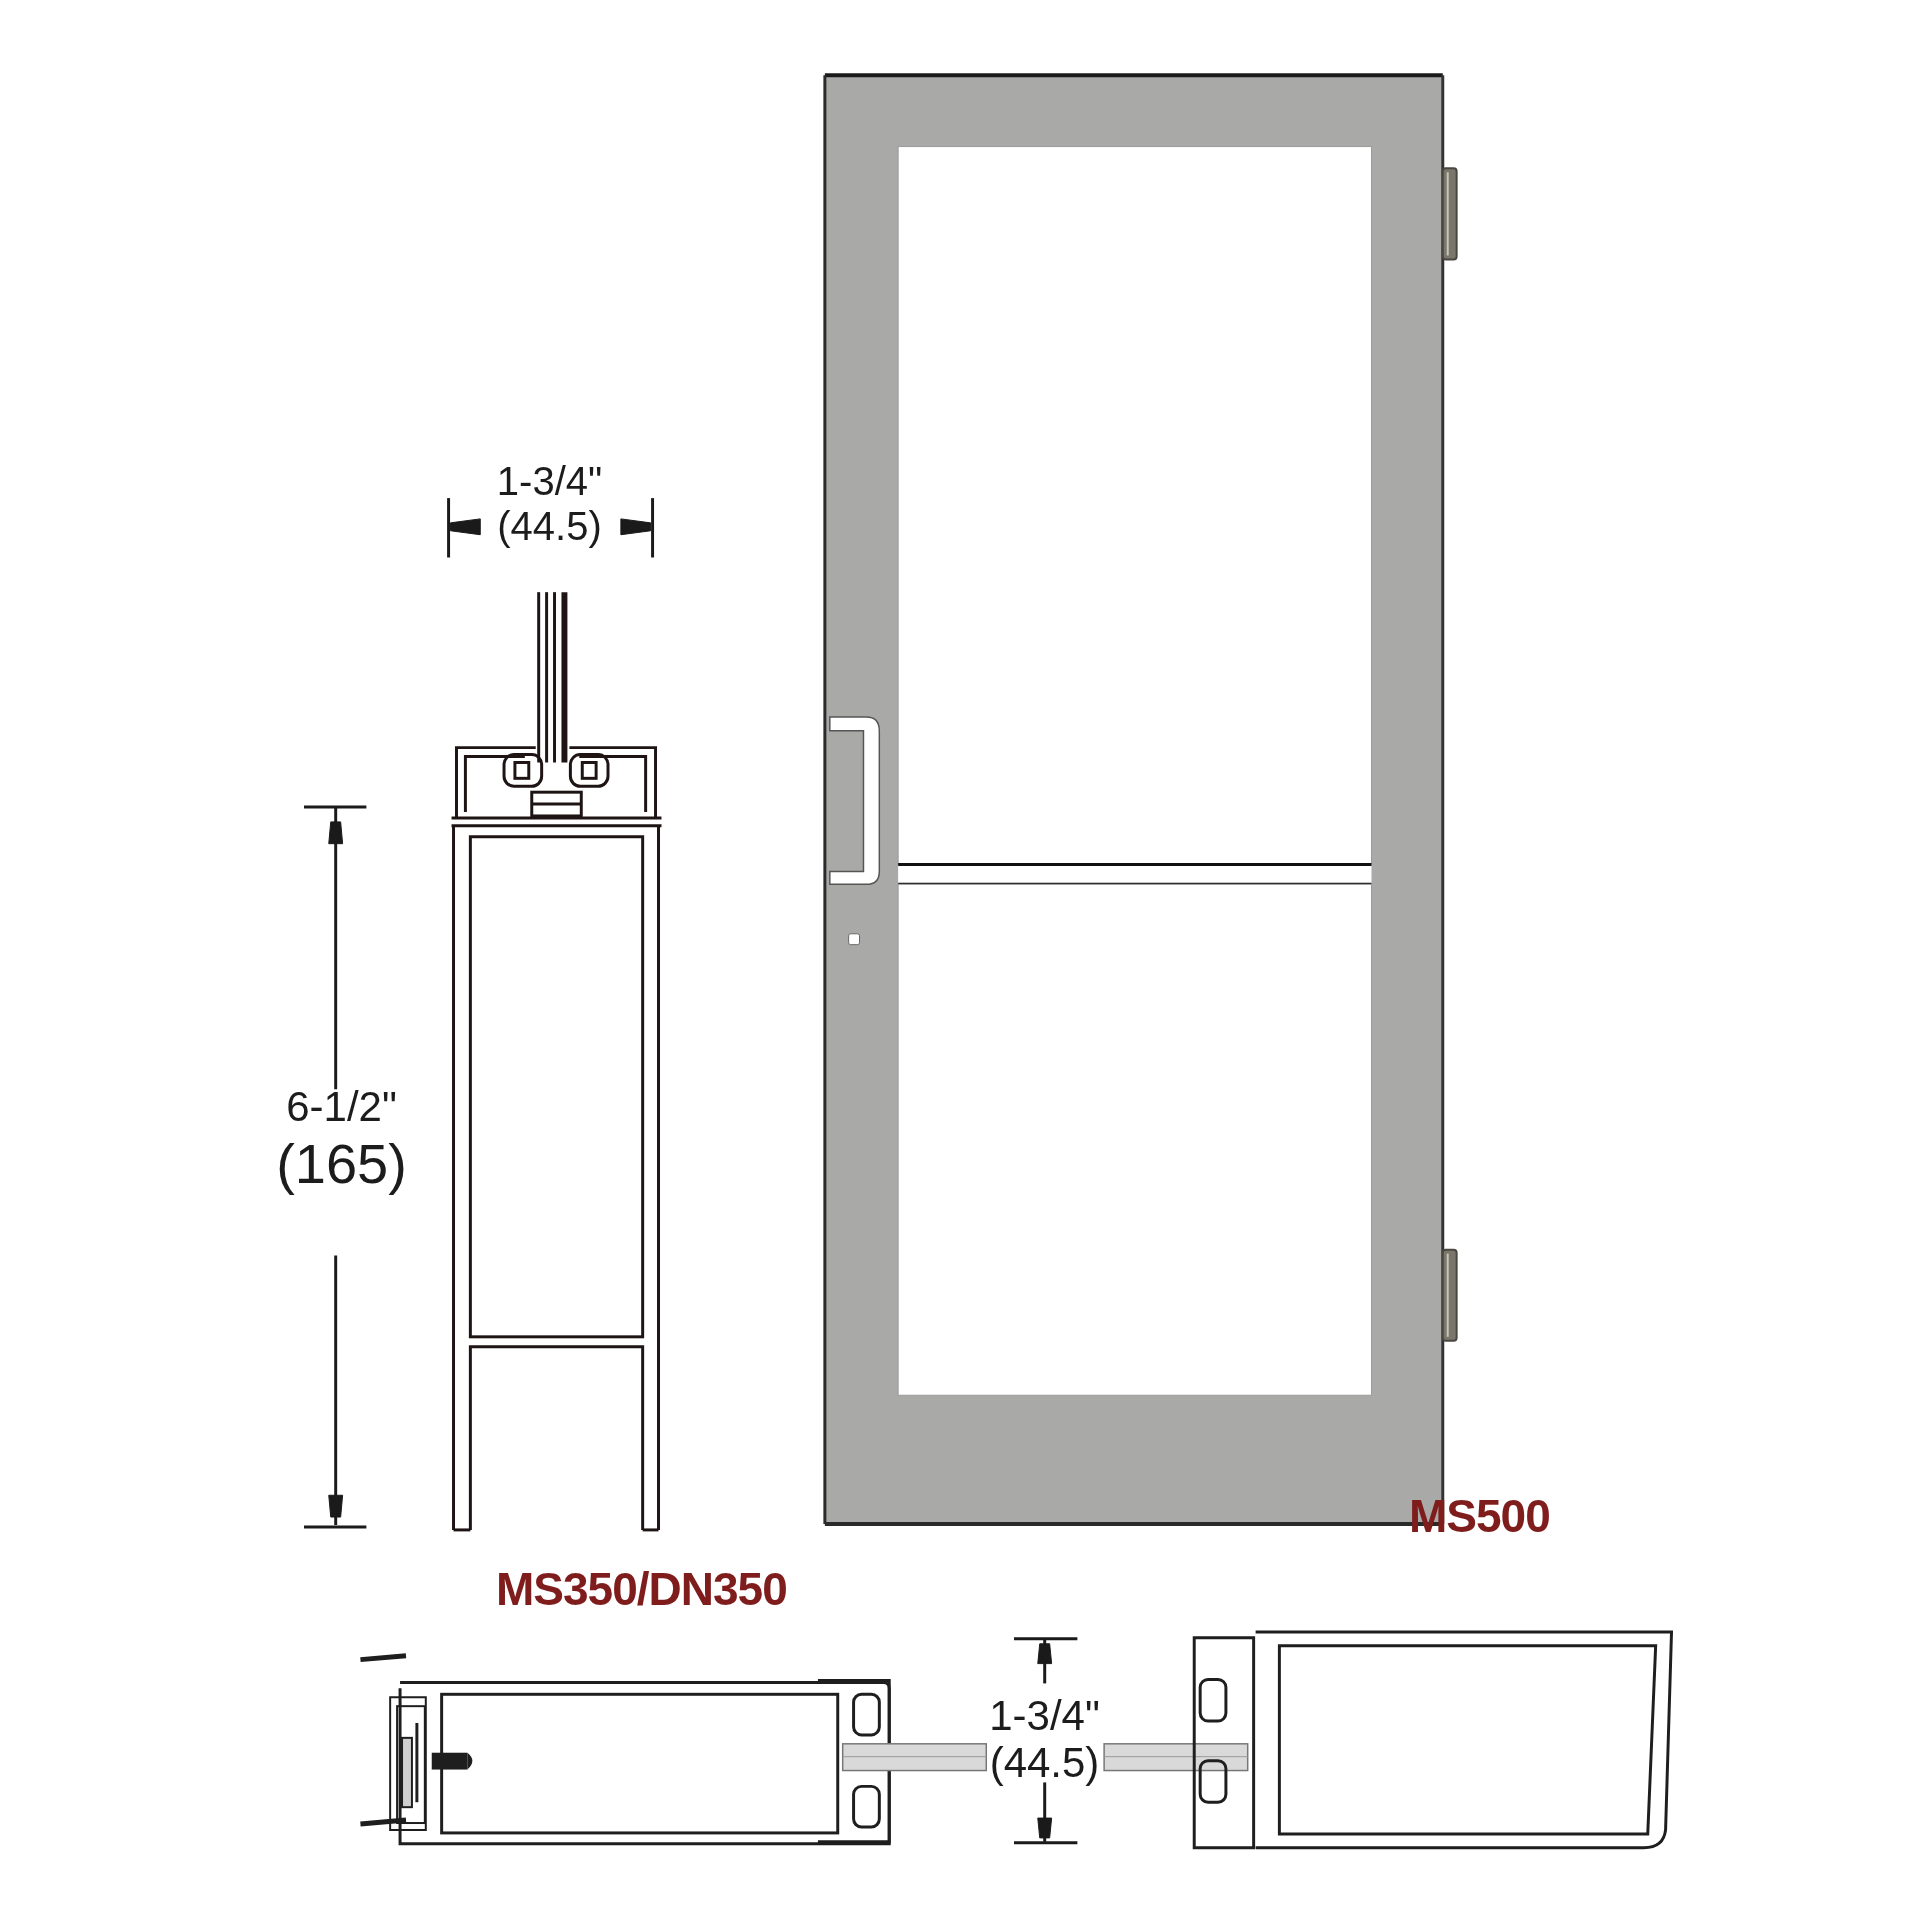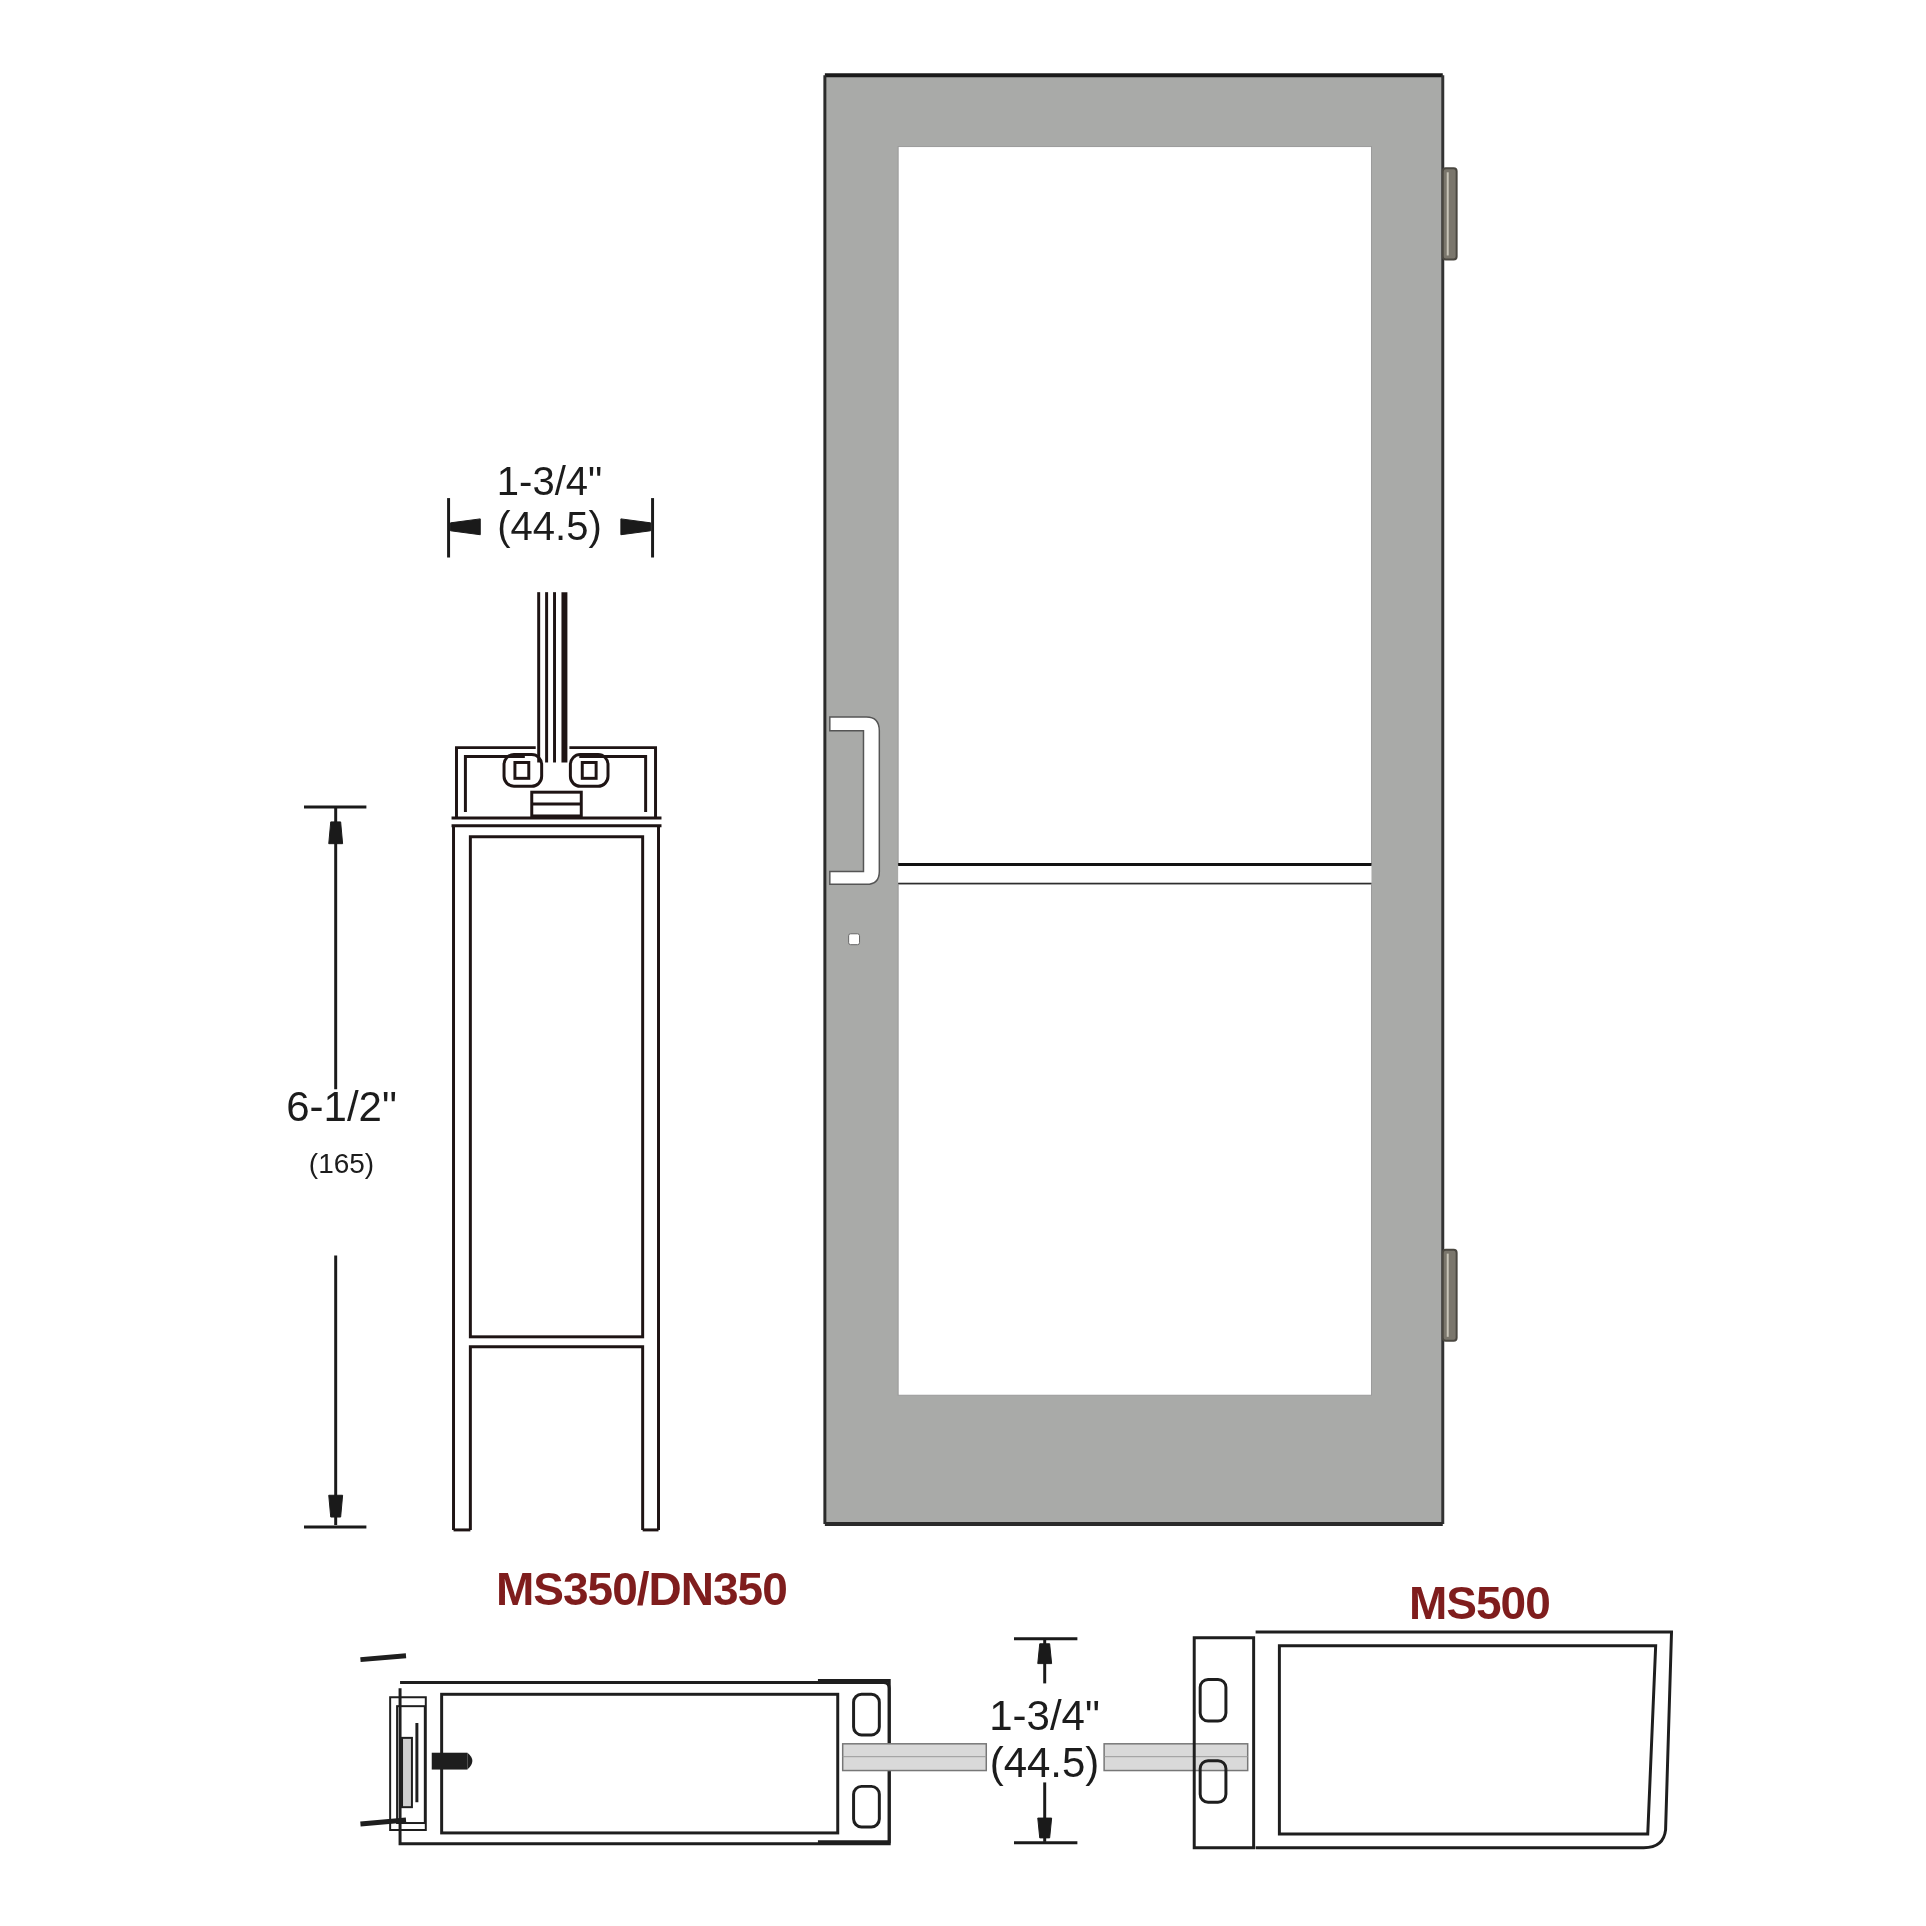--- a/index.html
+++ b/index.html
@@ -149,20 +149,20 @@
     <line x1="1055" y1="1800" x2="1055" y2="1860" stroke-width="3"></line>
     <path d="M 1048 1836 L 1062 1836 L 1060 1856 L 1050 1856 Z"></path>
     <line x1="1024" y1="1861" x2="1088" y2="1861" stroke-width="3"></line>
   </g>
 </svg>
 
 <div class="dim-text" style="left:475px; top:458px; width:149px;">1-3/4"</div>
 <div class="dim-text" style="left:475px; top:503px; width:149px;">(44.5)</div>
 
 <div class="dim-text" style="left:267px; top:1084px; width:149px; font-size:42px;">6-1/2"</div>
-<div class="dim-text" style="left:267px; top:1141px; width:149px; font-size:28px;">(165)</div>
+<div class="dim-text" style="left:267px; top:1141px; width:149px; font-size:56px;">(165)</div>
 
 <div class="dim-text" style="left:975px; top:1693px; width:139px; font-size:42px;">1-3/4"</div>
 <div class="dim-text" style="left:975px; top:1740px; width:139px; font-size:42px;">(44.5)</div>
 
 <div class="label" style="left:496px; top:1562px;">MS350/DN350</div>
-<div class="label" style="left:1409px; top:1576px;">MS500</div>
+<div class="label" style="left:1409px; top:1489px;">MS500</div>
 
 
 </body></html>

